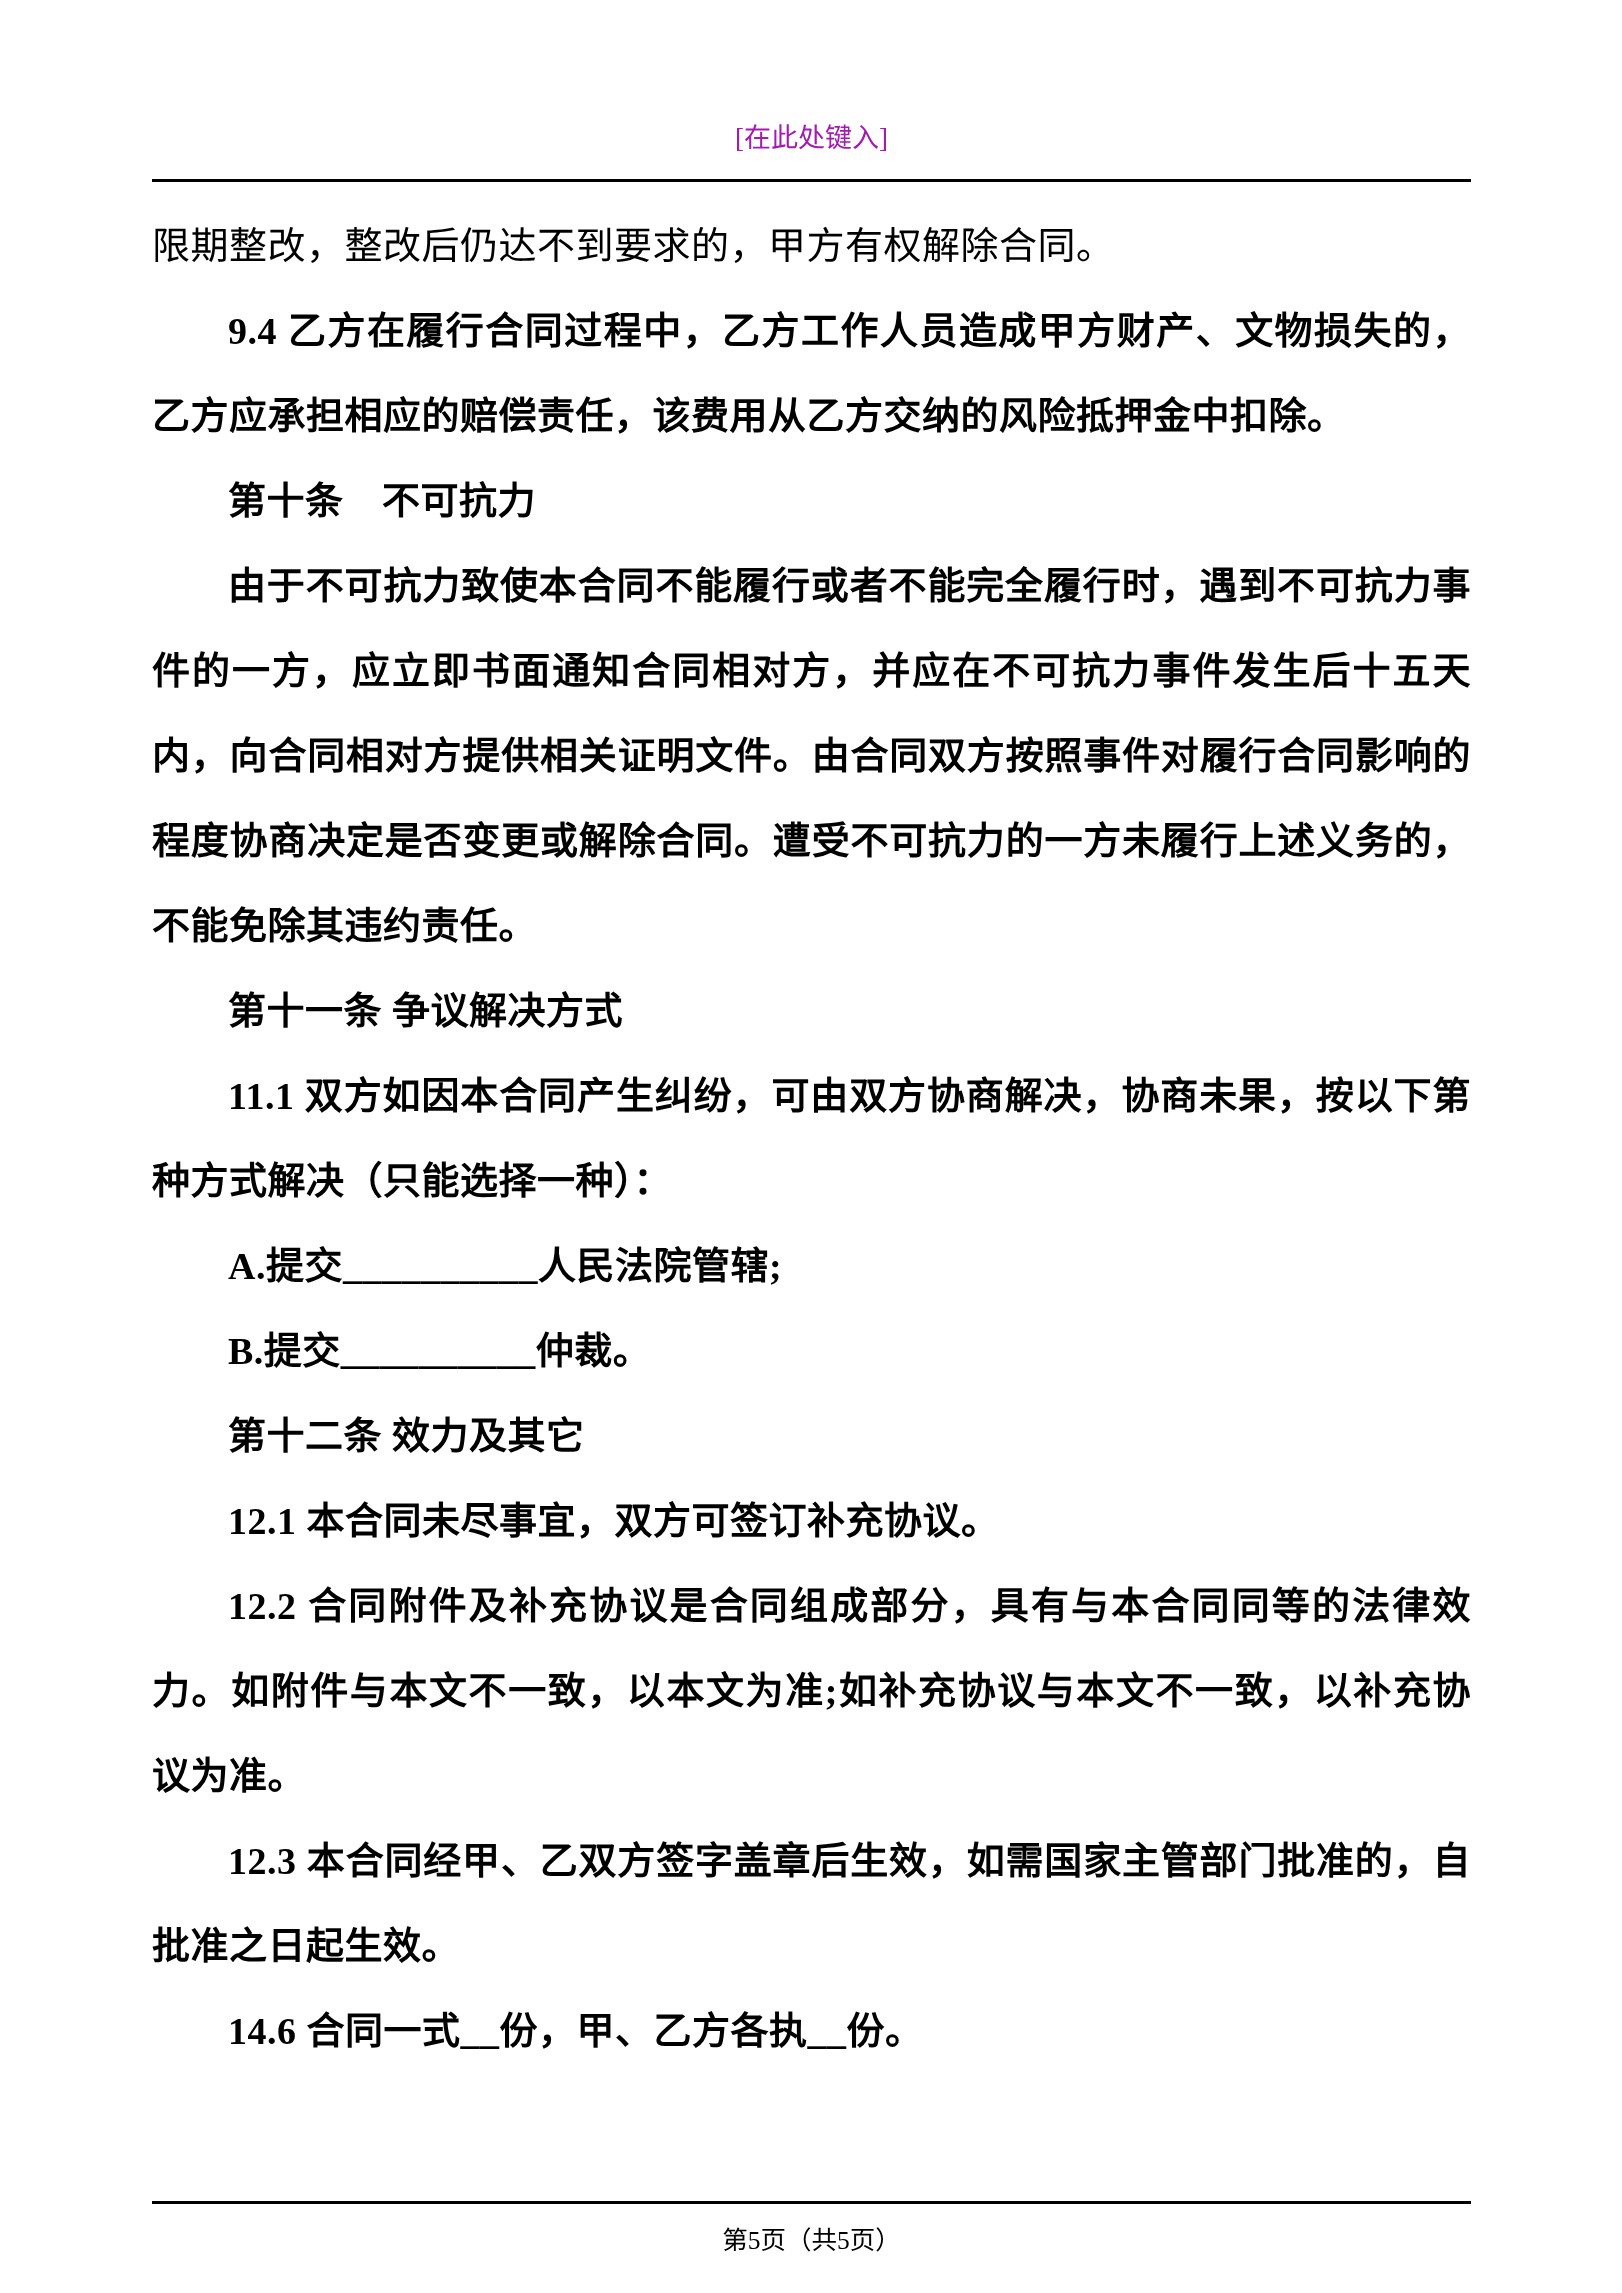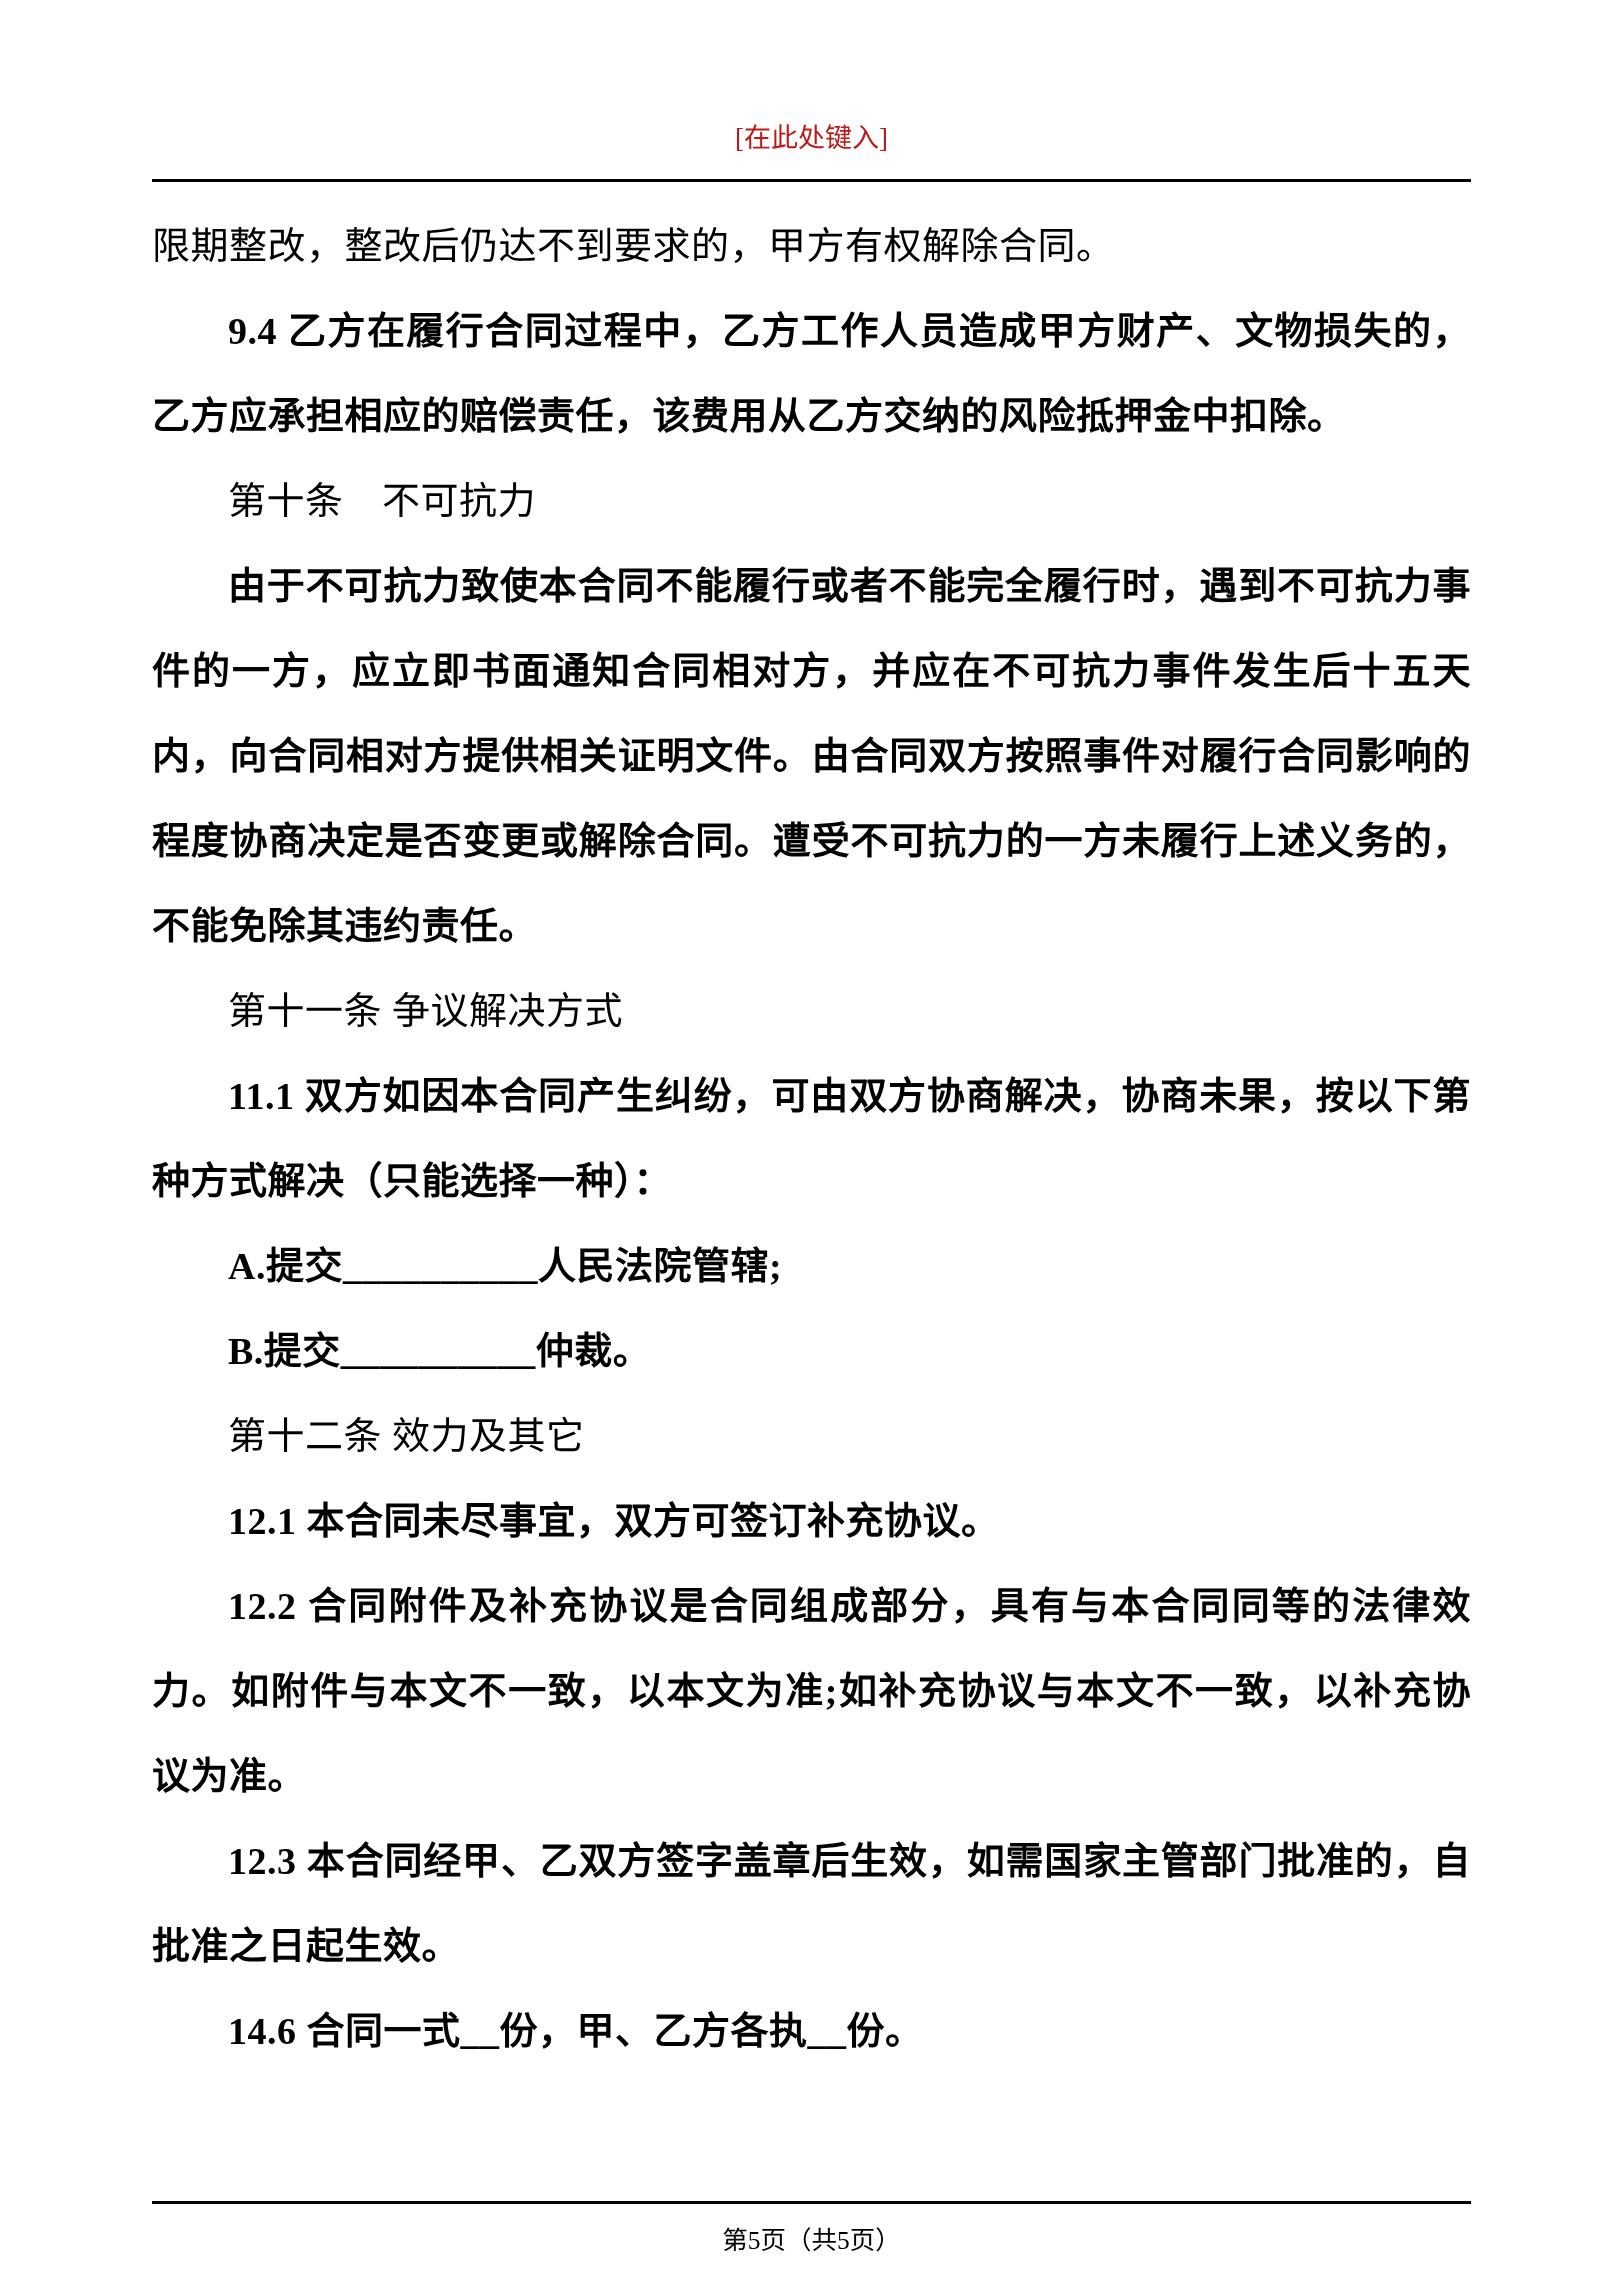--- a/index.html
+++ b/index.html
@@ -17,21 +17,21 @@
     overflow: hidden;
   }
   .page-header {
     position: absolute;
     top: 120px;
     left: 152px;
     width: 1319px;
     text-align: center;
     font-size: 27px;
     line-height: 36px;
-    color: #b91c1c;
+    color: #a21caf;
   }
   .rule {
     position: absolute;
     left: 152px;
     width: 1319px;
     height: 2.7px;
     background: #000000;
   }
   .header-rule { top: 179px; }
   .footer-rule { top: 2201px; }
@@ -45,21 +45,21 @@
     text-align: justify;
     letter-spacing: 0.5px;
   }
   .doc-body p {
     margin: 0;
     padding: 0;
   }
   .para-body { text-indent: 76px; font-weight: bold; }
   .para-noindent { text-indent: 0; }
   .para-heading {
-    font-weight: normal;
+    font-weight: bold;
     text-indent: 76px;
   }
   .page-footer {
     position: absolute;
     top: 2215px;
     left: 152px;
     width: 1319px;
     text-align: center;
     font-size: 25.5px;
     line-height: 35px;

